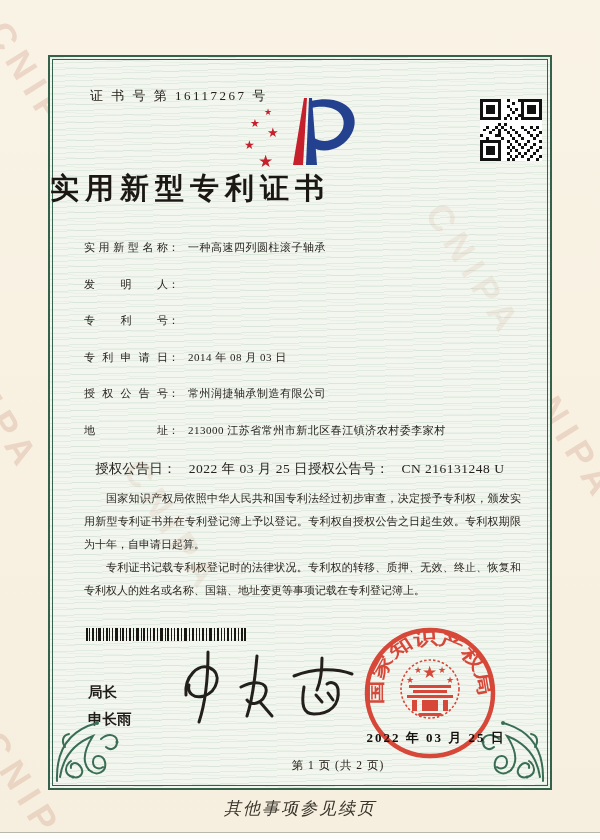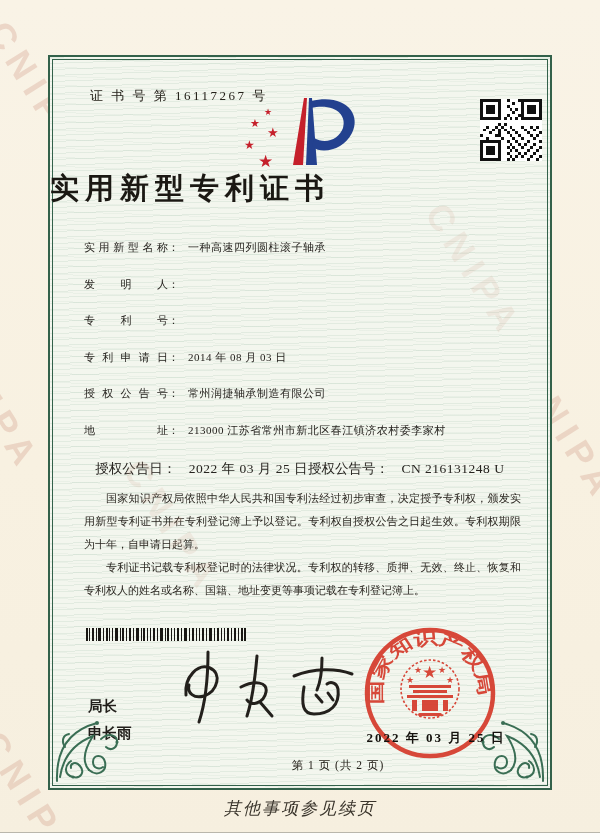--- a/index.html
+++ b/index.html
@@ -55,21 +55,21 @@
   .grant-row{position:absolute;left:34px;top:403px;font-size:13.5px;display:flex;white-space:nowrap;}
   .grant-left{width:224px;text-align:right;}
   
   .body-text{
     position:absolute;left:34px;top:430px;width:437px;
     font-size:11px;line-height:23px;text-align:justify;color:#2a2620;
   }
   .body-text p{margin:0;text-indent:2em;}
   
   .barcode{position:absolute;left:36px;top:571px;width:160px;height:13px;}
-  .signer{position:absolute;left:38px;top:636px;font-family:"Liberation Sans",sans-serif;
+  .signer{position:absolute;left:38px;top:622px;font-family:"Liberation Sans",sans-serif;
     font-size:14.5px;font-weight:600;color:#211e1a;line-height:27px;}
   .signature{position:absolute;left:112px;top:586px;width:228px;height:88px;z-index:4;}
   .seal{position:absolute;left:310px;top:566px;width:140px;height:140px;z-index:3;opacity:.93;}
   .seal-date{
     position:absolute;left:306px;top:672px;width:160px;z-index:5;
     font-size:13px;font-weight:bold;letter-spacing:2px;color:#14110d;text-align:center;
   }
   .page-no{
     position:absolute;left:0;top:701px;width:100%;text-align:center;
     font-size:11.5px;letter-spacing:1px;color:#242019;padding-left:38px;

